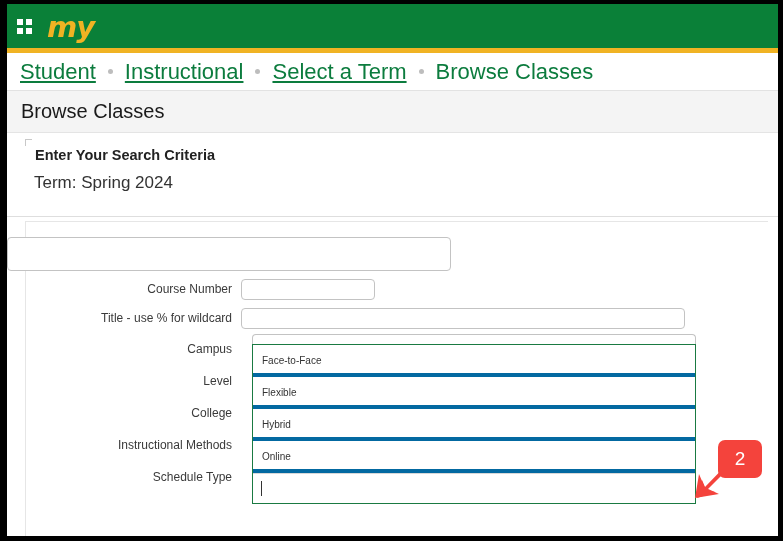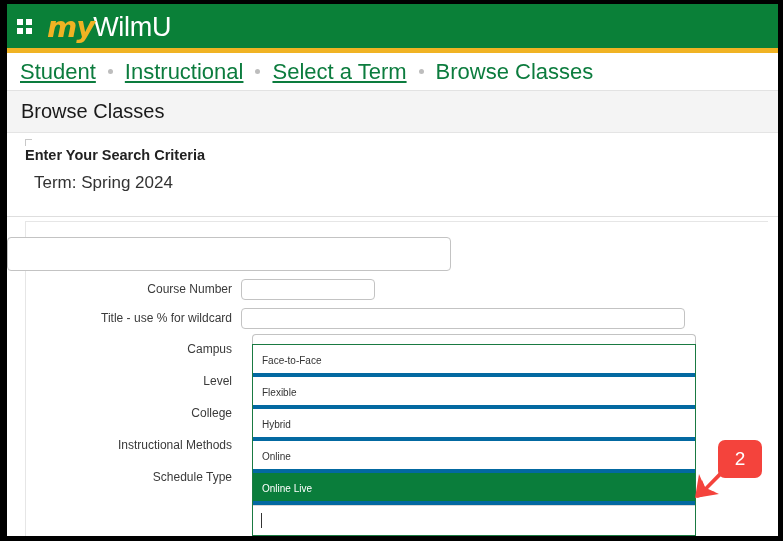--- a/index.html
+++ b/index.html
@@ -121,21 +121,21 @@
     position: absolute;
     left: 18px; top: 6px;
     width: 7px; height: 7px;
     border-left: 1px solid #c8c8c8;
     border-top: 1px solid #c8c8c8;
   }
   .criteria-title {
     font-size: 14.5px;
     font-weight: bold;
     color: #222;
-    padding-left: 18px;
+    padding-left: 28px;
     margin-bottom: 10px;
   }
   .criteria-term {
     font-size: 17px;
     color: #333;
     padding-left: 27px;
   }
   .panel-divider {
     margin-top: 23px;
     border-top: 1px solid #dedede;
@@ -273,21 +273,20 @@
 
   <div class="app-header">
     <div class="grid-icon">
       <i></i>
           <i></i>
           <i></i>
           <i></i>
     </div>
     <div class="logo">
       <span class="logo-my">my</span>
-          <span class="logo-wilmu">WilmU</span>
     </div>
   </div>
   <div class="gold-rule"></div>
 
   <div class="breadcrumb">
     <span class="crumb">Student</span>
     <span class="crumb-sep"></span>
     <span class="crumb">Instructional</span>
     <span class="crumb-sep"></span>
     <span class="crumb">Select a Term</span>
@@ -349,21 +348,20 @@
       <div class="form-label" style="line-height:32px;">Schedule Type</div>
     </div>
   </div>
 
   <div class="dd-top-stub"></div>
   <div class="dropdown">
     <div class="dd-option">Face-to-Face</div>
     <div class="dd-option">Flexible</div>
     <div class="dd-option">Hybrid</div>
     <div class="dd-option">Online</div>
-    <div class="dd-option selected">Online Live</div>
     <div class="dd-input-row">
       <span class="caret"></span>
     </div>
   </div>
 
   <div class="callout">
     <svg class="callout-arrow" viewBox="0 0 46 46">
       <path d="M44 6 L14 36 L22 38 L4 44 L9 26 L12 33 L41 3 Z" fill="#f4433c"></path>
       <path d="M42 4 L12 34 L6 20 L2 44 L26 40 L13 34 L43 5 Z" fill="#f4433c"></path>
     </svg>

